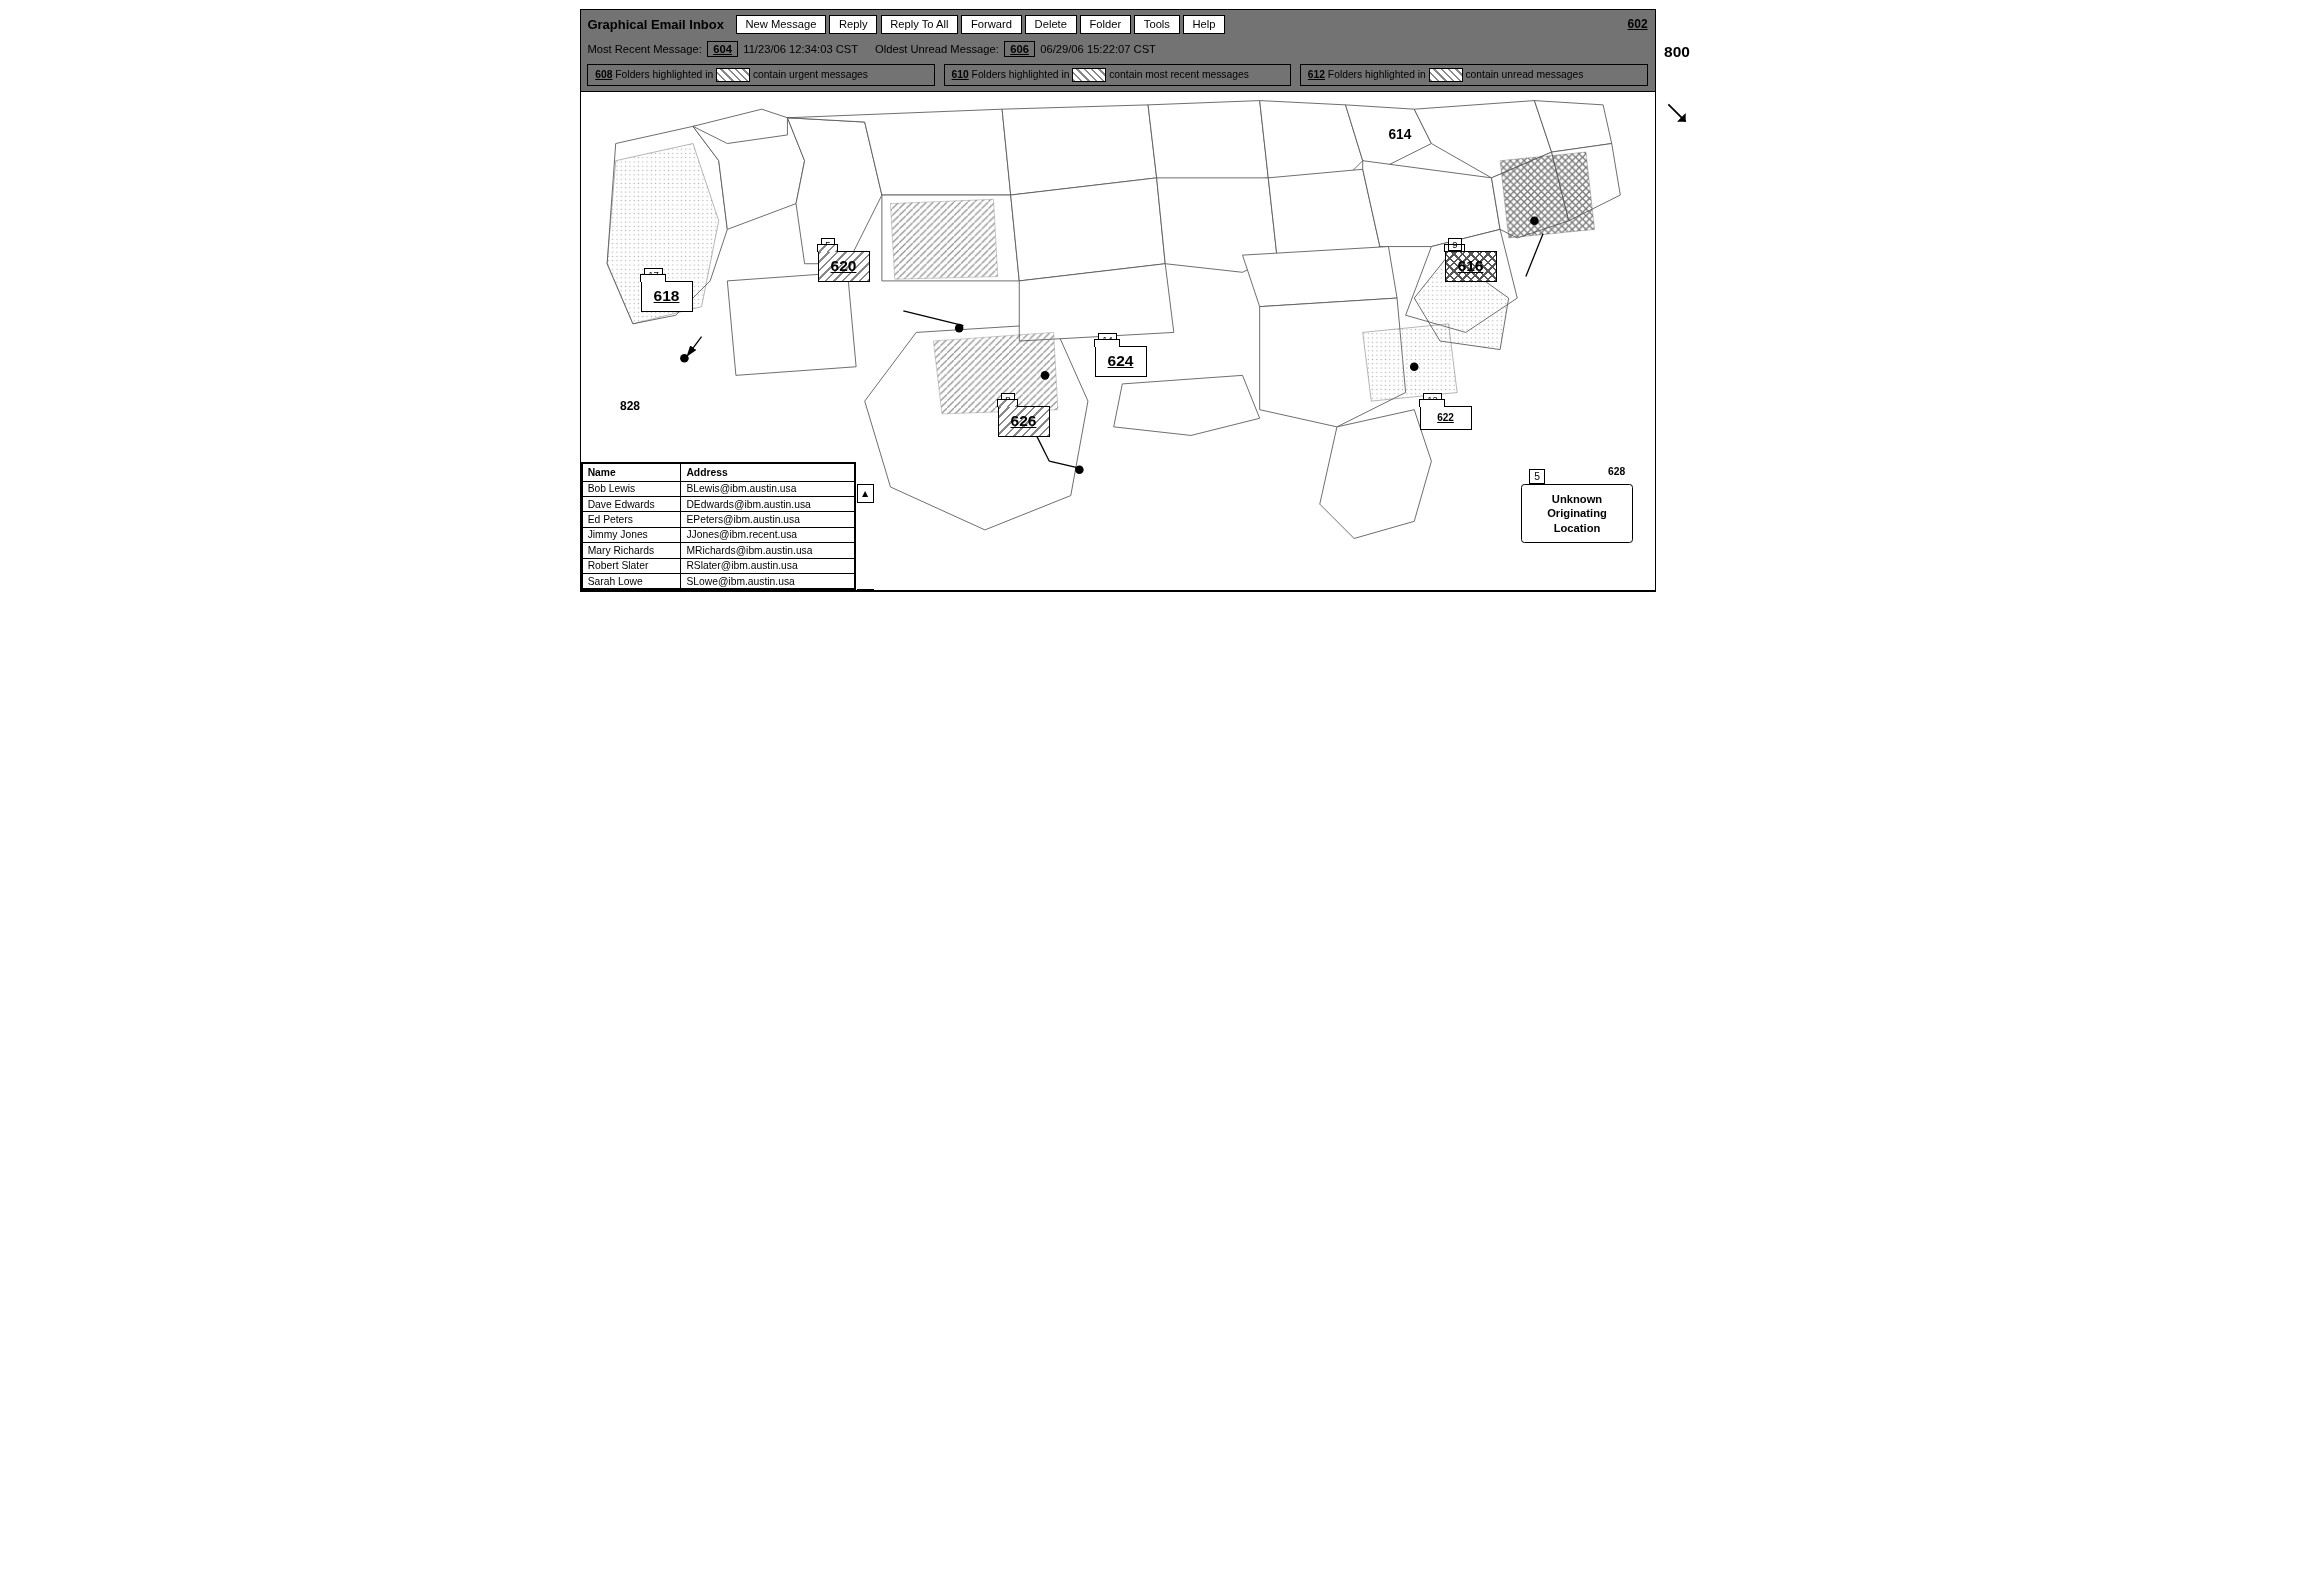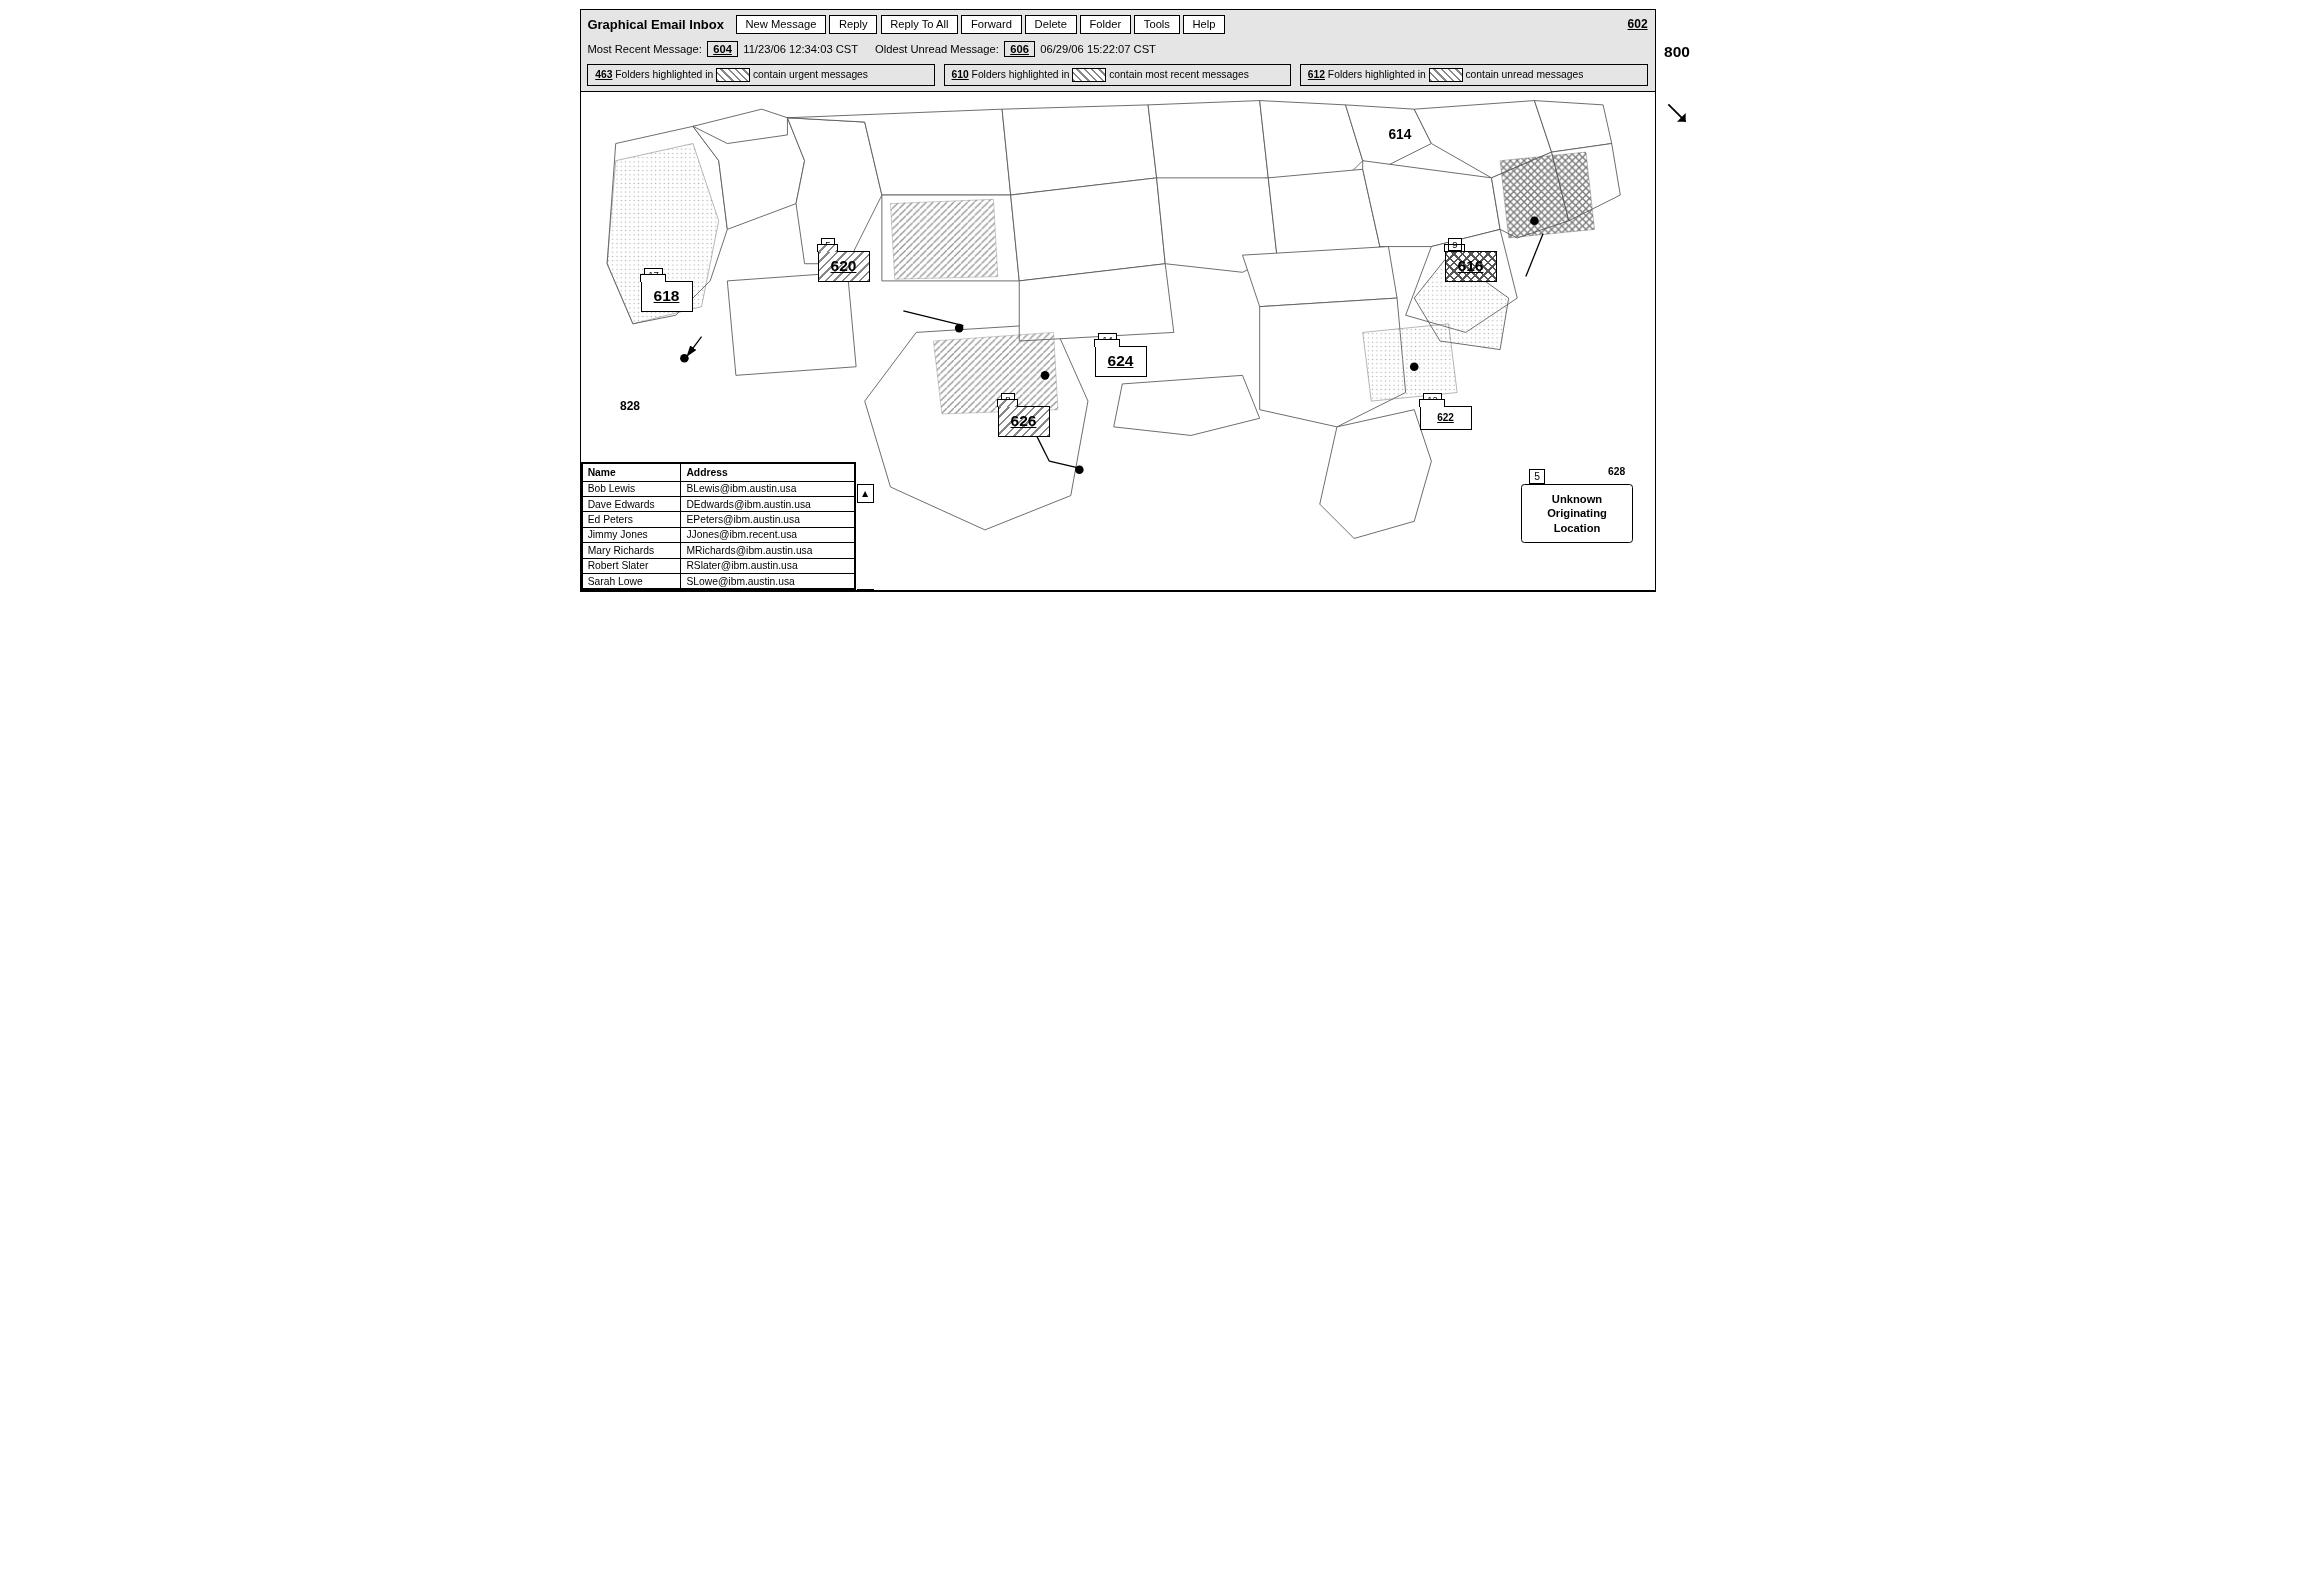--- a/index.html
+++ b/index.html
@@ -8,21 +8,21 @@
     .outer-container {
       display: flex;
       flex-direction: row;
       width: 1159px;
       margin: 8.6px auto;
     }
     
     .main-panel {
       border: 1.7px solid #000;
       width: 1076px;
-      background: #e5e5e5;
+      background: #737373;
     }
     
     .side-label {
       display: flex;
       flex-direction: column;
       align-items: flex-start;
       padding-left: 8.6px;
       padding-top: 34px;
       width: 69px;
       gap: 36px;
@@ -191,21 +191,21 @@
         </div>
         <div class="msg-info">
           <span>Oldest Unread Message:</span>
           <span class="msg-badge">606</span>
           <span>06/29/06  15:22:07 CST</span>
         </div>
       </div>
 
       <div class="header-row3">
         <div class="folder-info">
-          <span class="num">463</span>
+          <span class="num">608</span>
           Folders highlighted in <span class="color-box"></span> contain urgent messages
         </div>
         <div class="folder-info">
           <span class="num">610</span>
           Folders highlighted in <span class="color-box"></span> contain most recent messages
         </div>
         <div class="folder-info">
           <span class="num">612</span>
           Folders highlighted in <span class="color-box"></span> contain unread messages
         </div>

